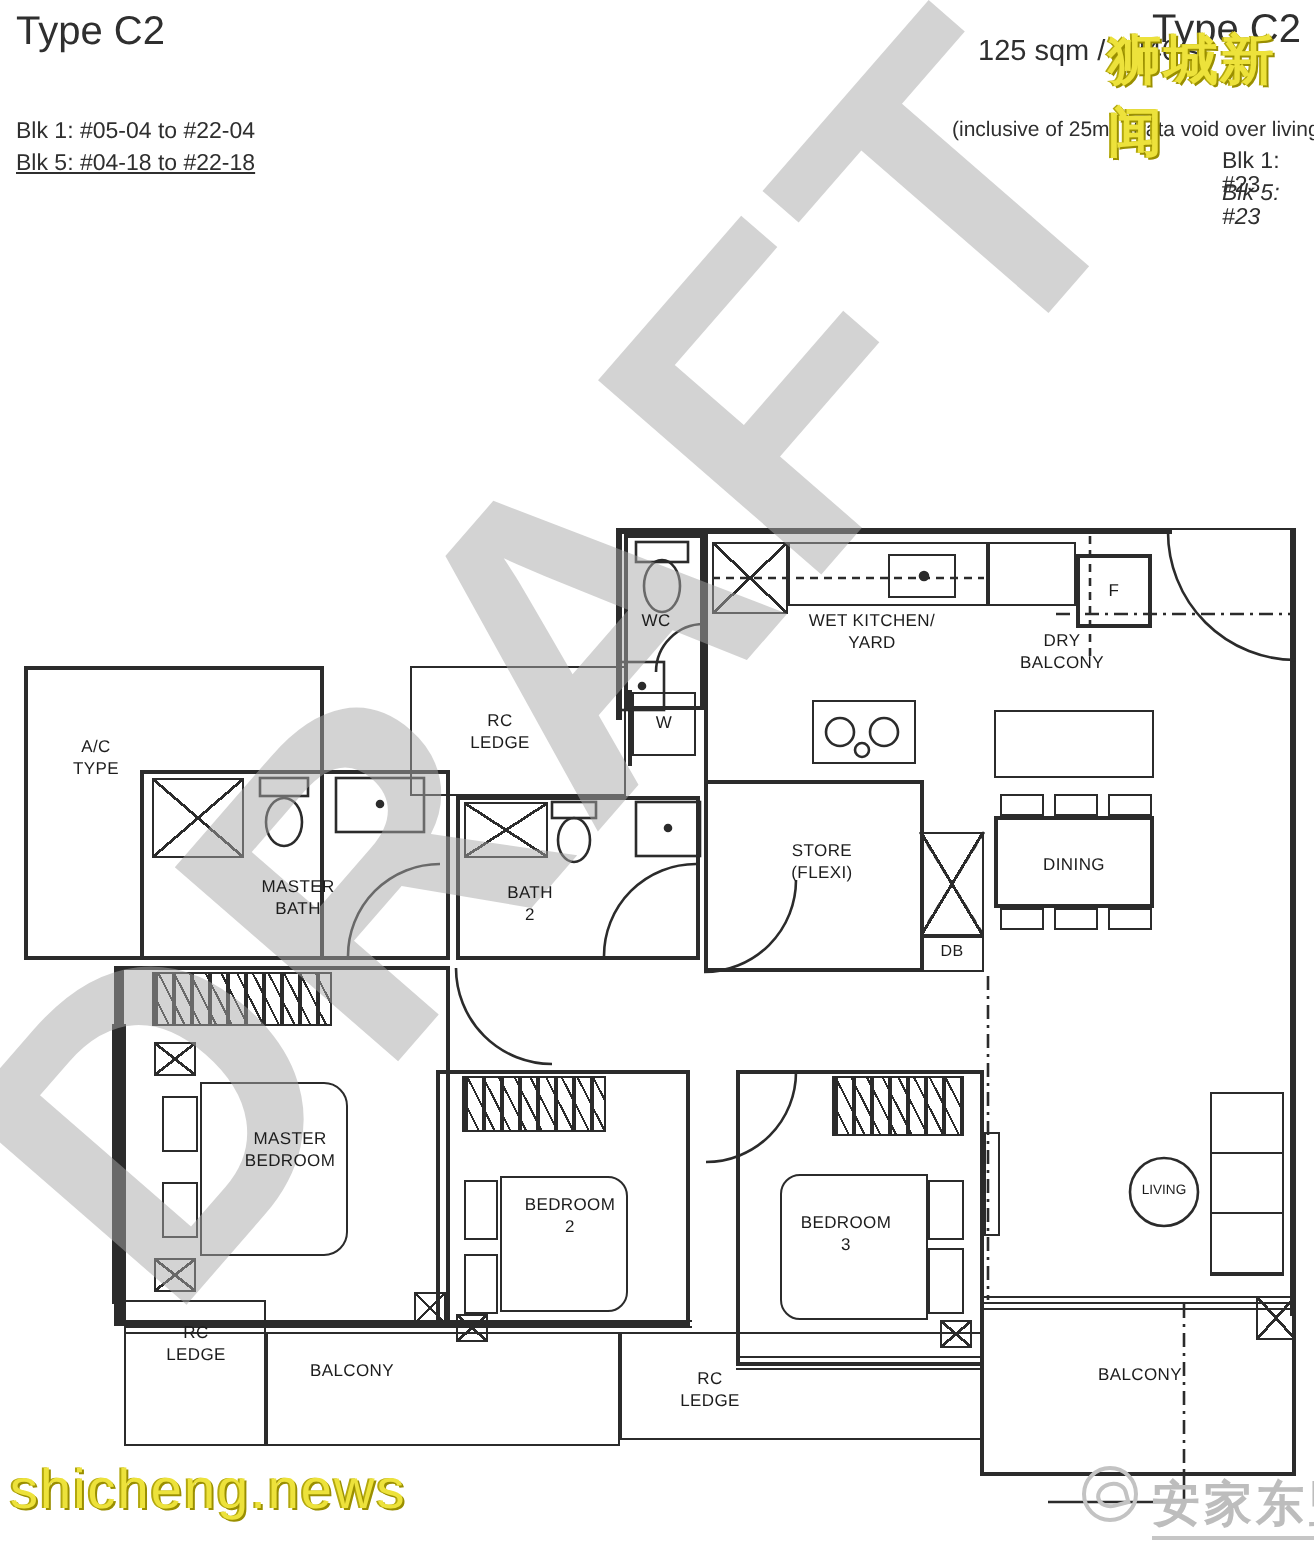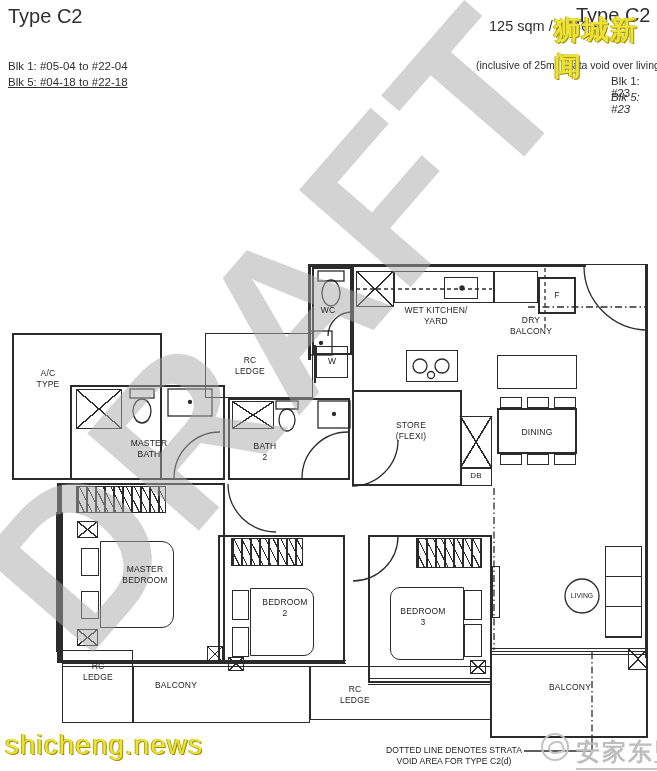--- a/index.html
+++ b/index.html
@@ -217,16 +217,14 @@
 2</div>
   <div class="lbl" style="left:394px;top:606px;width:58px;">BEDROOM
 3</div>
   <div class="lbl" style="left:72px;top:661px;width:52px;">RC
 LEDGE</div>
   <div class="lbl" style="left:329px;top:684px;width:52px;">RC
 LEDGE</div>
   <div class="lbl" style="left:145px;top:680px;width:62px;">BALCONY</div>
   <div class="lbl" style="left:538px;top:682px;width:64px;">BALCONY</div>
 
-  <div class="fnote">DOTTED LINE DENOTES STRATA
-VOID AREA FOR TYPE C2(d)</div>
 
 </div>
 
 </body></html>

